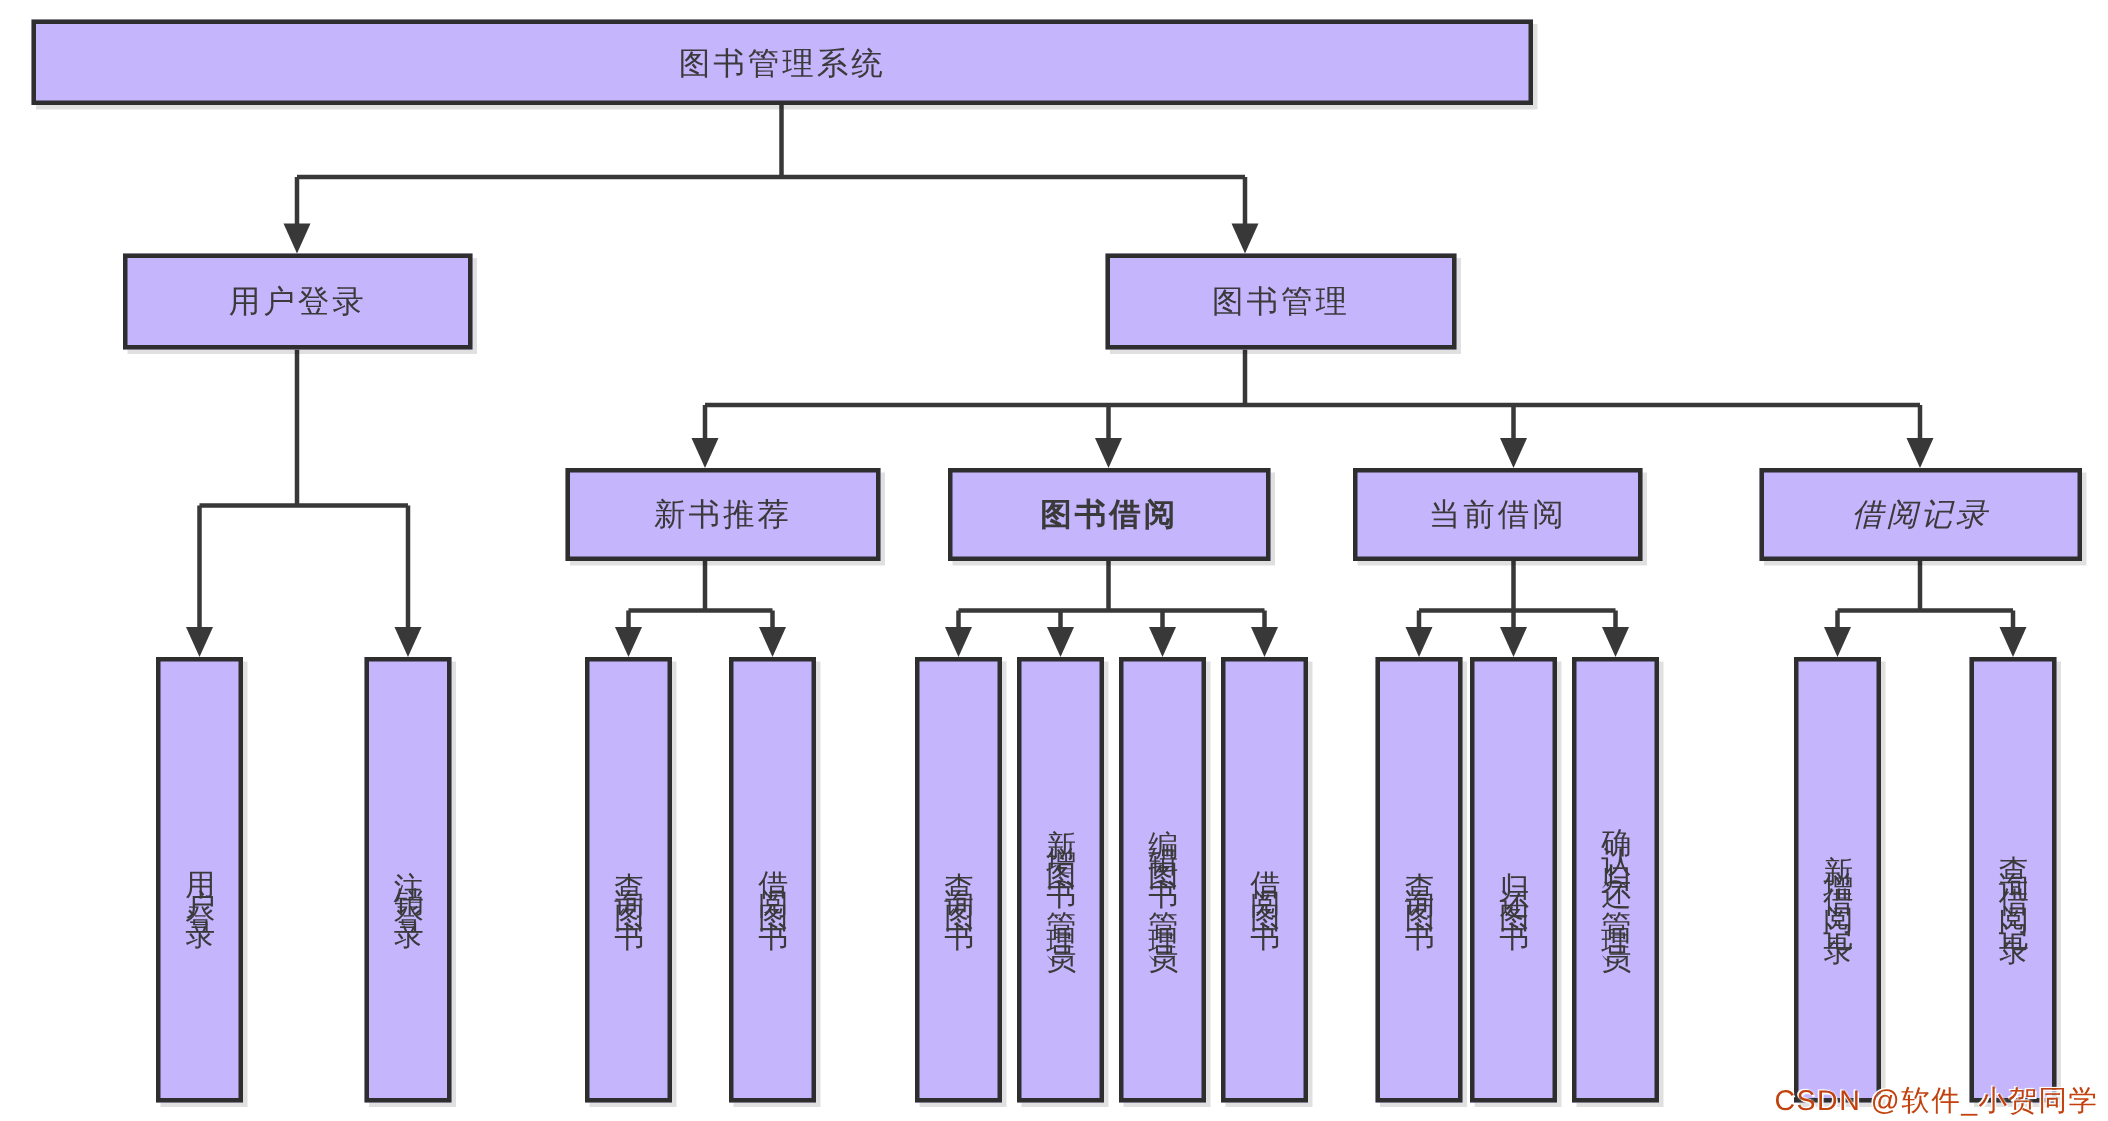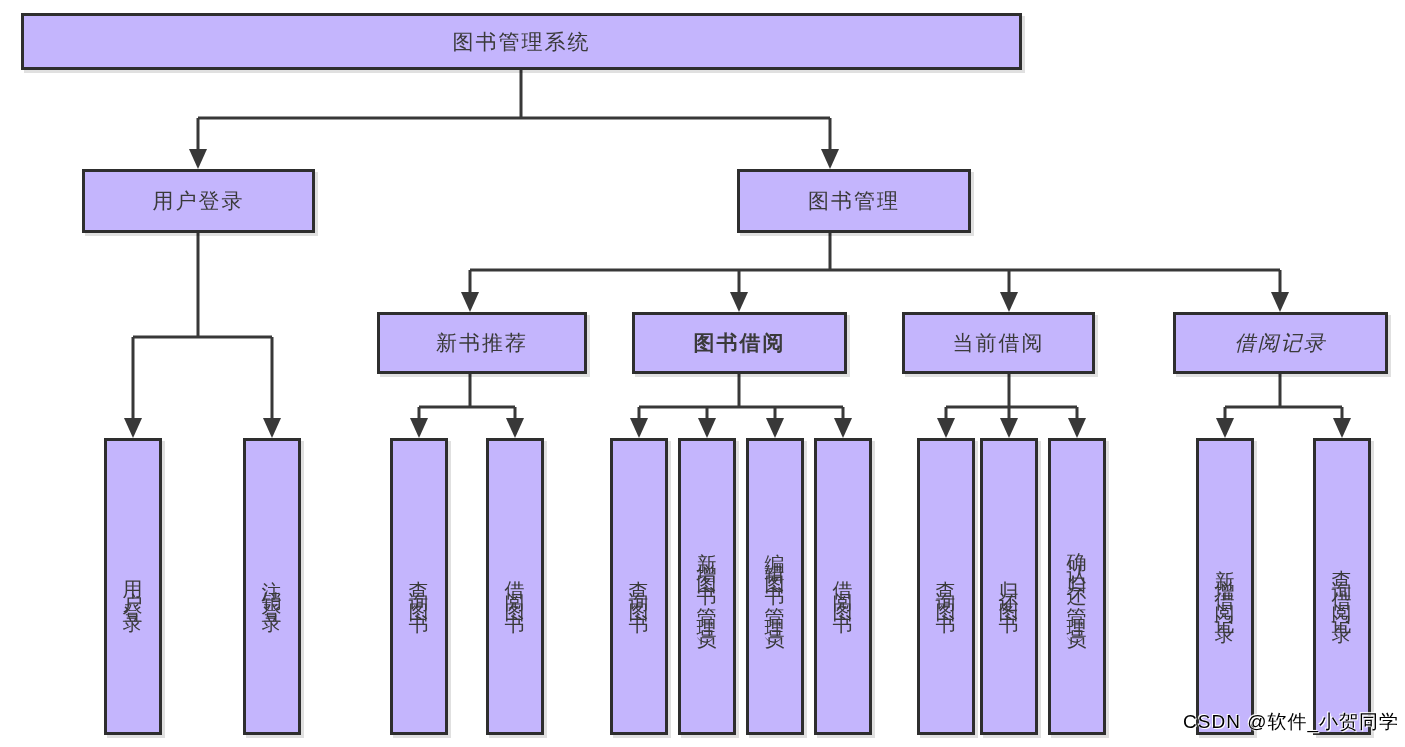--- a/index.html
+++ b/index.html
@@ -38,24 +38,24 @@
     writing-mode: vertical-rl;
     text-orientation: mixed;
     letter-spacing: 11px;
     font-size: 20px;
     line-height: 1;
     white-space: normal;
   }
   .watermark {
     position: absolute;
     right: 6px;
-    bottom: 12px;
+    bottom: 0;
     font-size: 19px;
     letter-spacing: 1px;
-    color: #000000;
+    color: #c2410c;
     text-shadow: 0 0 2px #ffffff, 1px 1px 0 #ffffff, -1px -1px 0 #ffffff;
     z-index: 3;
   }
 </style>
 </head>
 <body>
 
 <div class="canvas">
 
   <svg class="wires" aria-hidden="true">

